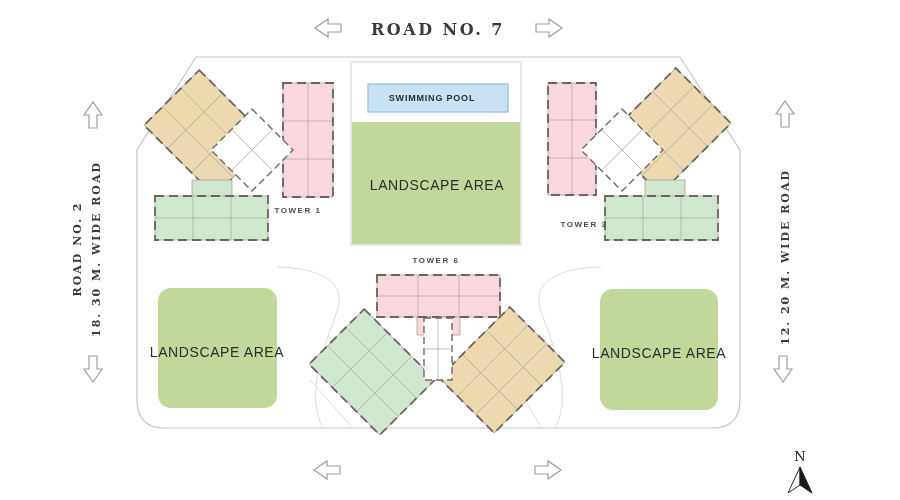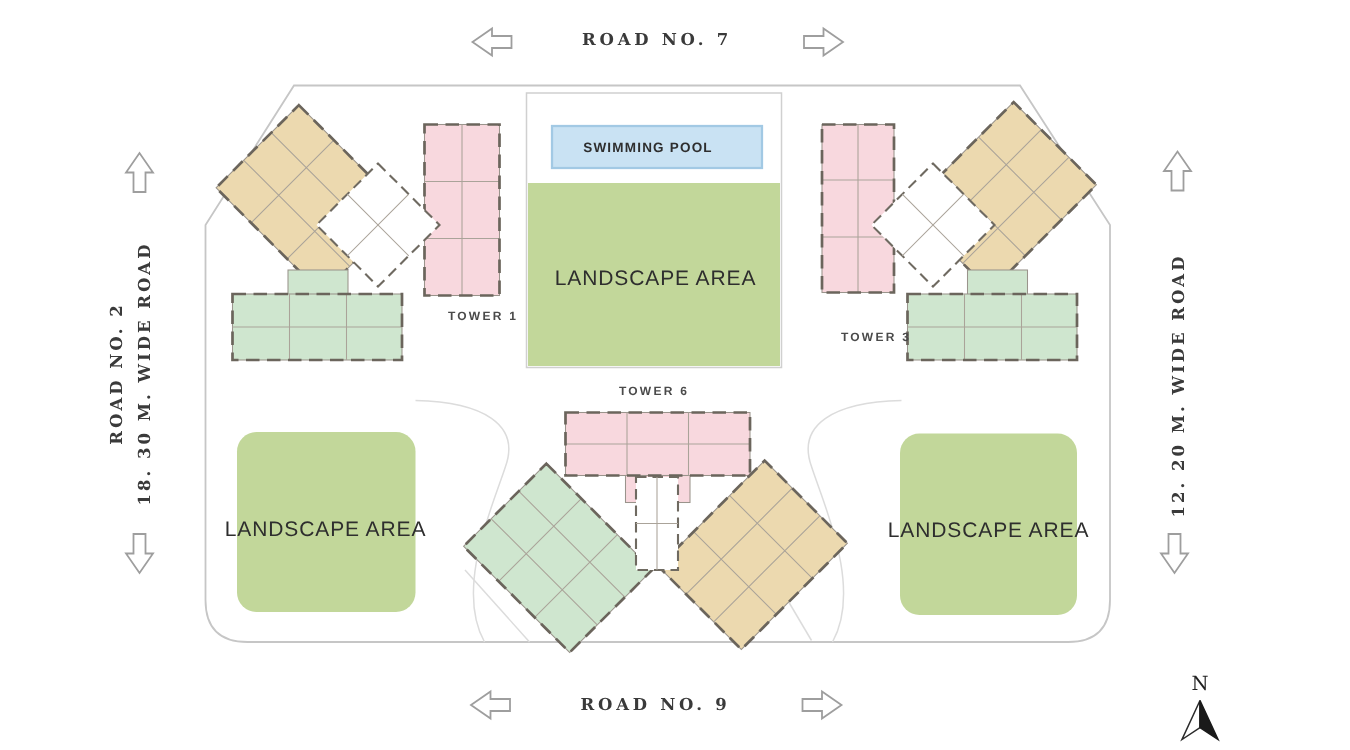--- a/index.html
+++ b/index.html
@@ -3,21 +3,21 @@
 <meta charset="utf-8">
 <style>
   html,body{margin:0;padding:0;background:#ffffff;}
   #stage{
     position:relative;width:900px;height:500px;background:#ffffff;overflow:hidden;
     font-family:"Liberation Sans",sans-serif;
   }
   #plan-svg{position:absolute;left:0;top:0;}
   .label{position:absolute;text-align:center;color:#2f2f2f;white-space:nowrap;}
   .road-label{
-    font-family:"DejaVu Serif",serif;font-weight:bold;font-size:11px;
+    font-family:"DejaVu Serif",serif;font-weight:bold;font-size:16px;
     letter-spacing:2.5px;color:#3a3a3a;
   }
   .road-label-v{
     font-family:"DejaVu Serif",serif;font-weight:bold;font-size:11px;
     letter-spacing:2px;color:#3a3a3a;line-height:19px;
     transform:rotate(-90deg);
   }
   .tower-label{font-size:8px;font-weight:bold;letter-spacing:1.5px;color:#4a4a4a;}
   .area-label{font-size:14px;font-weight:normal;letter-spacing:0.6px;color:#2e2e2e;}
   .pool-label{font-size:9px;font-weight:bold;letter-spacing:0.8px;color:#2e2e2e;}
@@ -155,32 +155,31 @@
     </g>
 
     <g transform="translate(800,480)">
       <path class="compass-left" d="M 0 -13 L -12 13 L 0 5 Z"></path>
       <path class="compass-right" d="M 0 -13 L 12 13 L 0 5 Z"></path>
     </g>
   </svg>
 
   <div class="label road-label" style="left:338px;top:20px;width:200px;">ROAD NO. 7</div>
 
-  <div class="label road-label" style="left:337px;top:463px;width:200px;">ROAD NO. 9</div>
 
   <div class="label road-label-v" style="left:-62px;top:229px;width:300px;height:40px;">
     <div>ROAD NO. 2</div>
     <div>18. 30 M. WIDE ROAD</div>
   </div>
 
   <div class="label road-label-v" style="left:636px;top:247px;width:300px;height:20px;">
     <div>12. 20 M. WIDE ROAD</div>
   </div>
 
-  <div class="label tower-label" style="left:272px;top:206px;width:100px;">TOWER 1</div>
+  <div class="label tower-label" style="left:248px;top:206px;width:100px;">TOWER 1</div>
 
   <div class="label tower-label" style="left:386px;top:256px;width:100px;">TOWER 6</div>
 
   <div class="label tower-label" style="left:534px;top:220px;width:100px;">TOWER 3</div>
 
   <div class="label pool-label" style="left:368px;top:93px;width:128px;">SWIMMING POOL</div>
 
   <div class="label area-label" style="left:362px;top:177px;width:150px;">LANDSCAPE AREA</div>
 
   <div class="label area-label" style="left:142px;top:344px;width:150px;">LANDSCAPE AREA</div>

